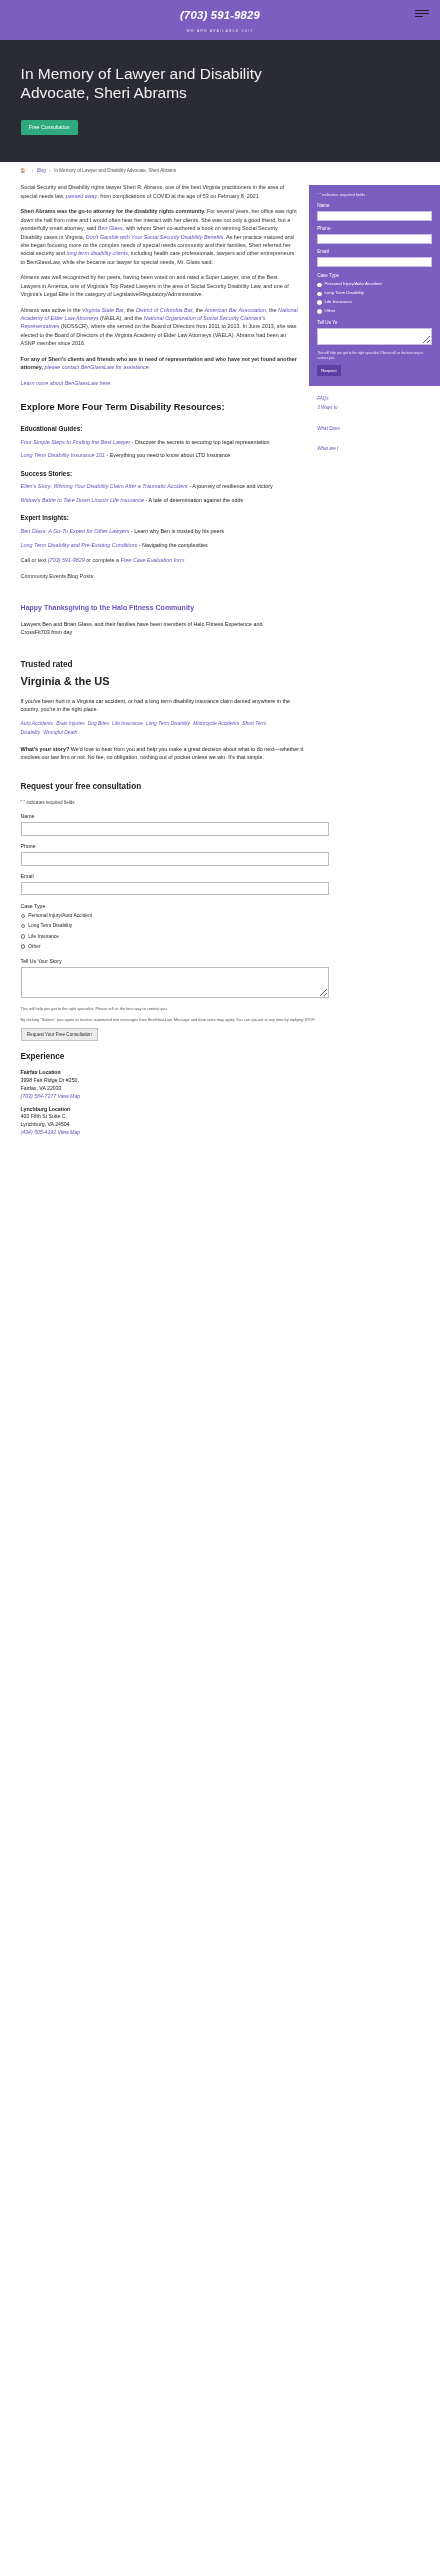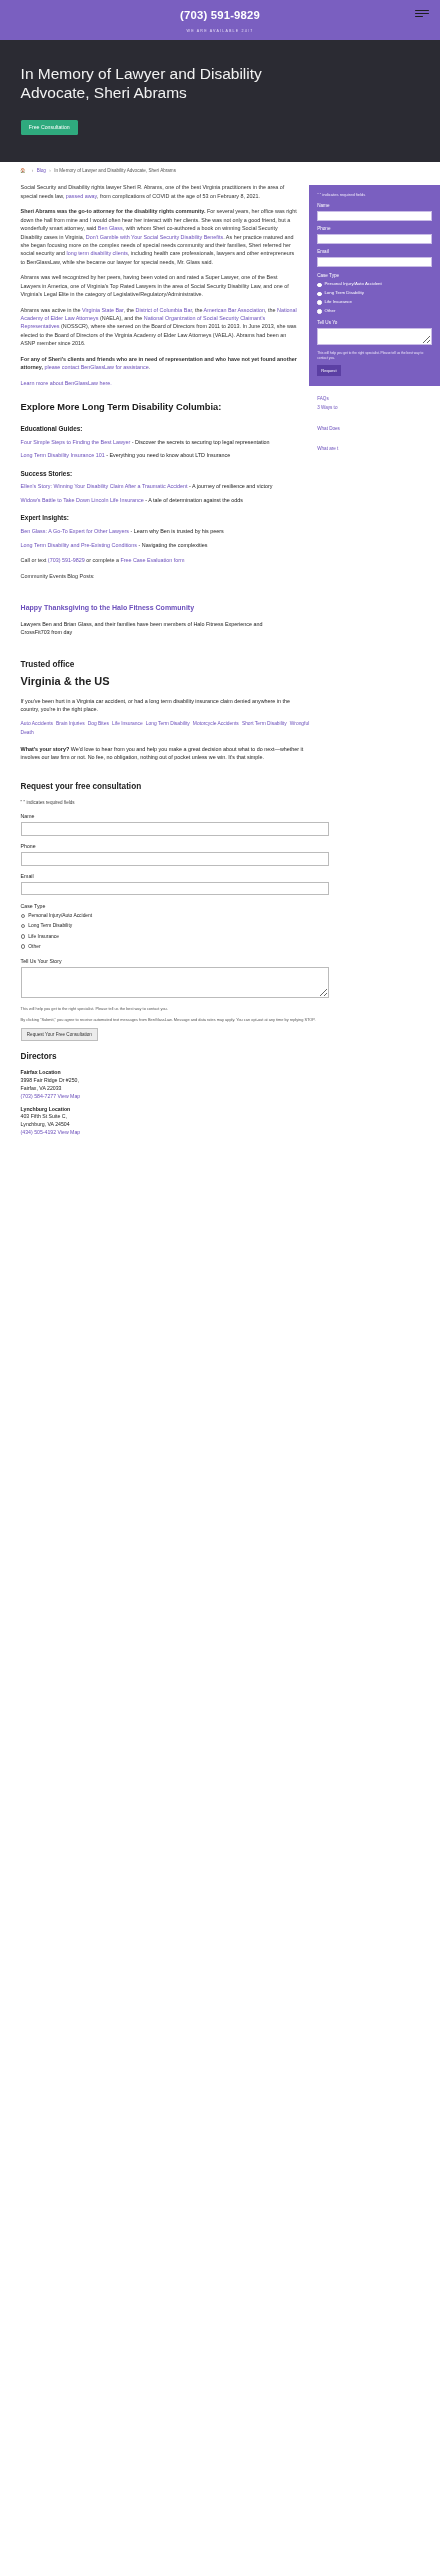--- a/index.html
+++ b/index.html
@@ -5,21 +5,21 @@
   * { box-sizing: border-box; }
   html, body { margin:0; padding:0; }
   body {
     width: 440px;
     font-family: "Liberation Sans", sans-serif;
     color: #222;
     background: #ffffff;
     font-size: 5.7px;
     line-height: 1.55;
   }
-  a { color: #6b4fbb; text-decoration: none; }
+  a { color: #6b4fbb; text-decoration: none; font-style: italic; }
 
   
   .topbar {
     background: #7a5fc0;
     color: #fff;
     text-align: center;
     padding: 7.2px 5.2px 5.2px;
     position: relative;
   }
   .topbar .phone {
@@ -253,21 +253,21 @@
     </p>
 
     <p>
       <b>For any of Sheri's clients and friends who are in need of representation and who have not yet found another attorney, </b><a href="#">please contact BenGlassLaw for assistance</a><span>.</span>
     </p>
 
     <p>
       <a href="#">Learn more about BenGlassLaw here.</a>
     </p>
 
-    <h2>Explore More Long Term Disability Columbia:</h2>
+    <h2>Explore More Four Term Disability Resources:</h2>
 
     <h3>Educational Guides:</h3>
     <ul>
       <li><a href="#">Four Simple Steps to Finding the Best Lawyer</a><span> - Discover the secrets to securing top legal representation</span></li>
       <li><a href="#">Long Term Disability Insurance 101</a><span> - Everything you need to know about LTD Insurance</span></li>
     </ul>
 
     <h3>Success Stories:</h3>
     <ul>
       <li><a href="#">Ellen's Story: Winning Your Disability Claim After a Traumatic Accident</a><span> - A journey of resilience and victory</span></li>
@@ -342,21 +342,21 @@
     </div>
   </div>
 </div>
 
 <div class="halo-wrap">
   <h2>Happy Thanksgiving to the Halo Fitness Community</h2>
   <p>Lawyers Ben and Brian Glass, and their families have been members of Halo Fitness Experience and CrossFit703 from day</p>
 </div>
 
 <div class="trusted">
-  <h2>Trusted office</h2>
+  <h2>Trusted rated</h2>
   <h2 class="sub">Virginia &amp; the US</h2>
   <p>If you've been hurt in a Virginia car accident, or had a long term disability insurance claim denied anywhere in the country, you're in the right place.</p>
 
   <div class="taglinks">
     <a href="#">Auto Accidents</a><a href="#">Brain Injuries</a><a href="#">Dog Bites</a><a href="#">Life Insurance</a><a href="#">Long Term Disability</a><a href="#">Motorcycle Accidents</a><a href="#">Short Term Disability</a><a href="#">Wrongful Death</a>
   </div>
 
   <p>
     <b>What's your story?</b><span> We'd love to hear from you and help you make a great decision about what to do next—whether it involves our law firm or not. No fee, no obligation, nothing out of pocket unless we win. It's that simple.</span>
   </p>
@@ -396,21 +396,21 @@
   <label class="fl">Tell Us Your Story</label>
   <textarea class="ta" style=""></textarea>
 
   <div class="legal">This will help you get to the right specialist. Please tell us the best way to contact you.</div>
   <div class="legal">By clicking "Submit," you agree to receive automated text messages from BenGlassLaw. Message and data rates may apply. You can opt-out at any time by replying STOP.</div>
 
   <button class="submit2">Request Your Free Consultation</button>
 </div>
 
 <div class="locations">
-  <h2>Directors</h2>
+  <h2>Experience</h2>
 
   <div class="loc">
     <div class="name">Fairfax Location</div>
     <div>3998 Fair Ridge Dr #250,</div>
     <div>Fairfax, VA 22033</div>
     <div>
       <a href="#">(703) 584-7277</a>
       <a href="#" class="maplink">View Map</a>
     </div>
   </div>

